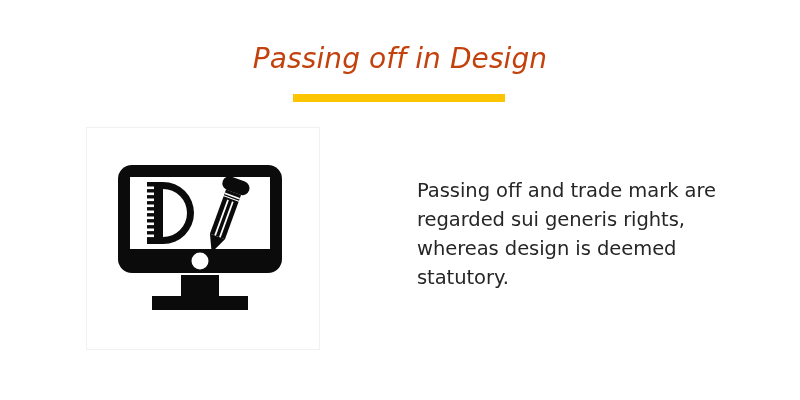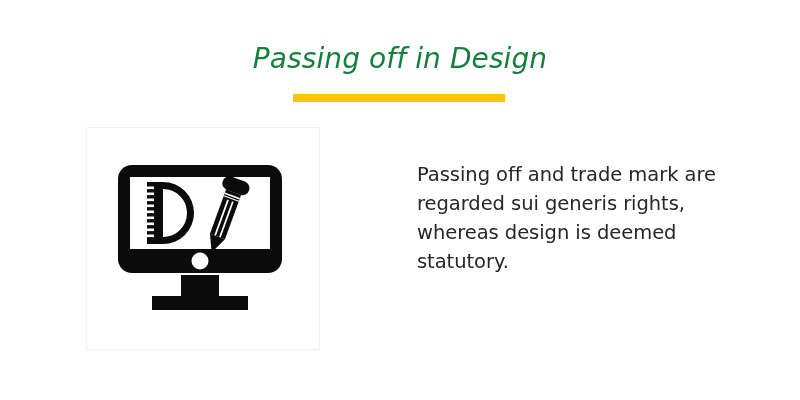--- a/index.html
+++ b/index.html
@@ -31,21 +31,21 @@
     text-align: center;
   }
   .slide-title {
     display: block;
     font-family: "DejaVu Sans", "Liberation Sans", sans-serif;
     font-style: italic;
     font-weight: 400;
     font-size: 28px;
     line-height: 34px;
     letter-spacing: 0.1px;
-    color: #15803d;
+    color: #c2410c;
     white-space: nowrap;
   }
   .title-rule {
     position: absolute;
     left: 293px;
     top: 94px;
     width: 212px;
     height: 8px;
     background: #fdc500;
   }
@@ -71,21 +71,21 @@
   .icon-wrap svg {
     display: block;
     width: 164px;
     height: 155px;
   }
 
   
   .body-block {
     position: absolute;
     left: 417px;
-    top: 160px;
+    top: 176px;
     width: 310px;
   }
   .body-text {
     display: block;
     font-family: "DejaVu Sans", "Liberation Sans", sans-serif;
     font-weight: 400;
     font-size: 19.5px;
     line-height: 29px;
     color: #262626;
     letter-spacing: -0.05px;

